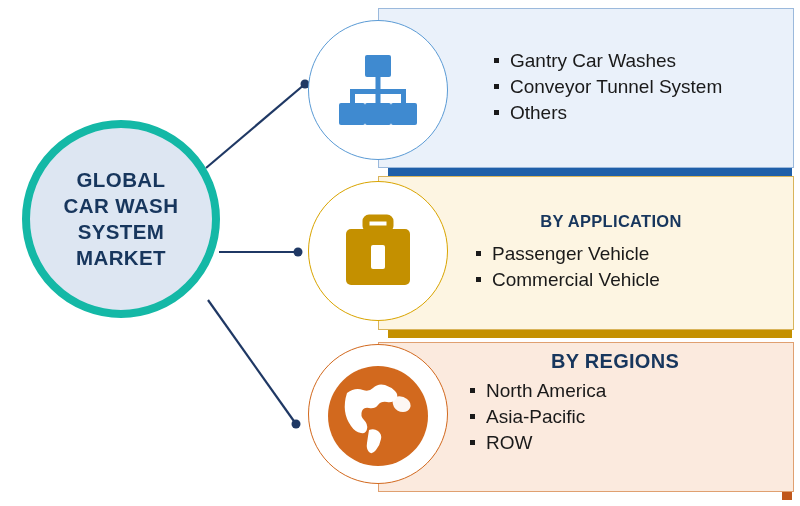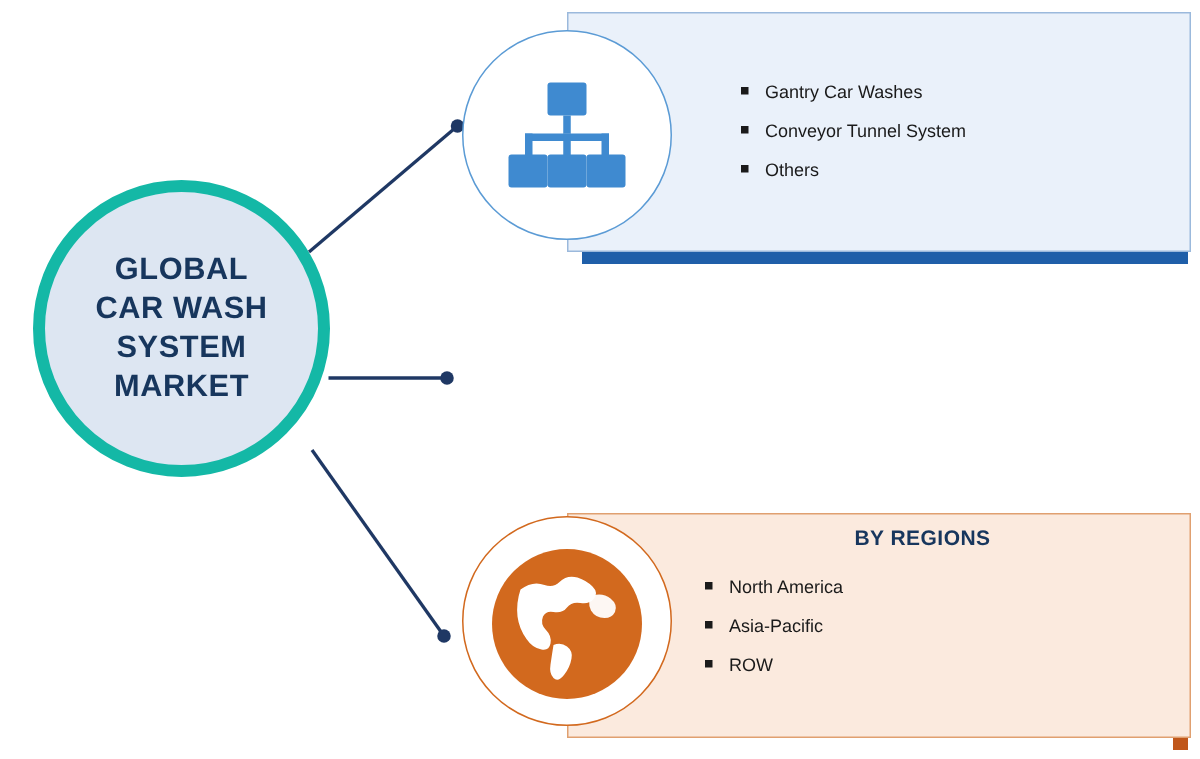--- a/index.html
+++ b/index.html
@@ -220,38 +220,38 @@
     background: #ffffff;
     border: 1.5px solid #d2691e;
     box-sizing: border-box;
   }
   #panel-reg .heading {
     position: absolute;
     left: 150px;
     top: 8px;
     width: 330px;
     text-align: center;
-    font-size: 14px;
+    font-size: 20px;
     font-weight: bold;
     color: #17365d;
     letter-spacing: 0.3px;
   }
   #panel-reg ul {
     position: absolute;
     left: 152px;
     top: 36px;
     margin: 0;
     padding: 0 0 0 18px;
     list-style: none;
   }
 
   
   .panel li {
     position: relative;
-    font-size: 12px;
+    font-size: 19px;
     color: #1a1a1a;
     line-height: 26px;
     padding-left: 16px;
     white-space: nowrap;
   }
   .panel li::before {
     content: "";
     position: absolute;
     left: 0;
     top: 10px;
@@ -300,20 +300,37 @@
         <rect x="82" y="82" width="26" height="22" rx="2" fill="#3f8ad0"></rect>
         <rect x="66.5" y="56" width="5" height="12" fill="#3f8ad0"></rect>
         <rect x="41" y="68" width="56" height="5" fill="#3f8ad0"></rect>
         <rect x="41" y="68" width="5" height="16" fill="#3f8ad0"></rect>
         <rect x="66.5" y="68" width="5" height="16" fill="#3f8ad0"></rect>
         <rect x="92" y="68" width="5" height="16" fill="#3f8ad0"></rect>
       </svg>
     </div>
   </div>
 
+  <div class="panel" id="panel-app">
+    <div class="bar-shadow"></div>
+    <div class="bar-shadow-bottom"></div>
+    <div class="bar"></div>
+    <div class="heading">BY APPLICATION</div>
+    <ul>
+      <li>Passenger Vehicle</li>
+      <li>Commercial Vehicle</li>
+    </ul>
+    <div class="circle">
+      <svg class="icon-svg" width="137" height="137" viewBox="0 0 137 137">
+        <rect x="57" y="36" width="24" height="11" rx="3" fill="none" stroke="#c49000" stroke-width="7"></rect>
+        <rect x="37" y="47" width="64" height="56" rx="5" fill="#c49000"></rect>
+        <rect x="62" y="63" width="14" height="24" rx="2" fill="#ffffff"></rect>
+      </svg>
+    </div>
+  </div>
 
   <div class="panel" id="panel-reg">
     <div class="bar-shadow"></div>
     <div class="bar"></div>
     <div class="heading">BY REGIONS</div>
     <ul>
       <li>North America</li>
       <li>Asia-Pacific</li>
       <li>ROW</li>
     </ul>

